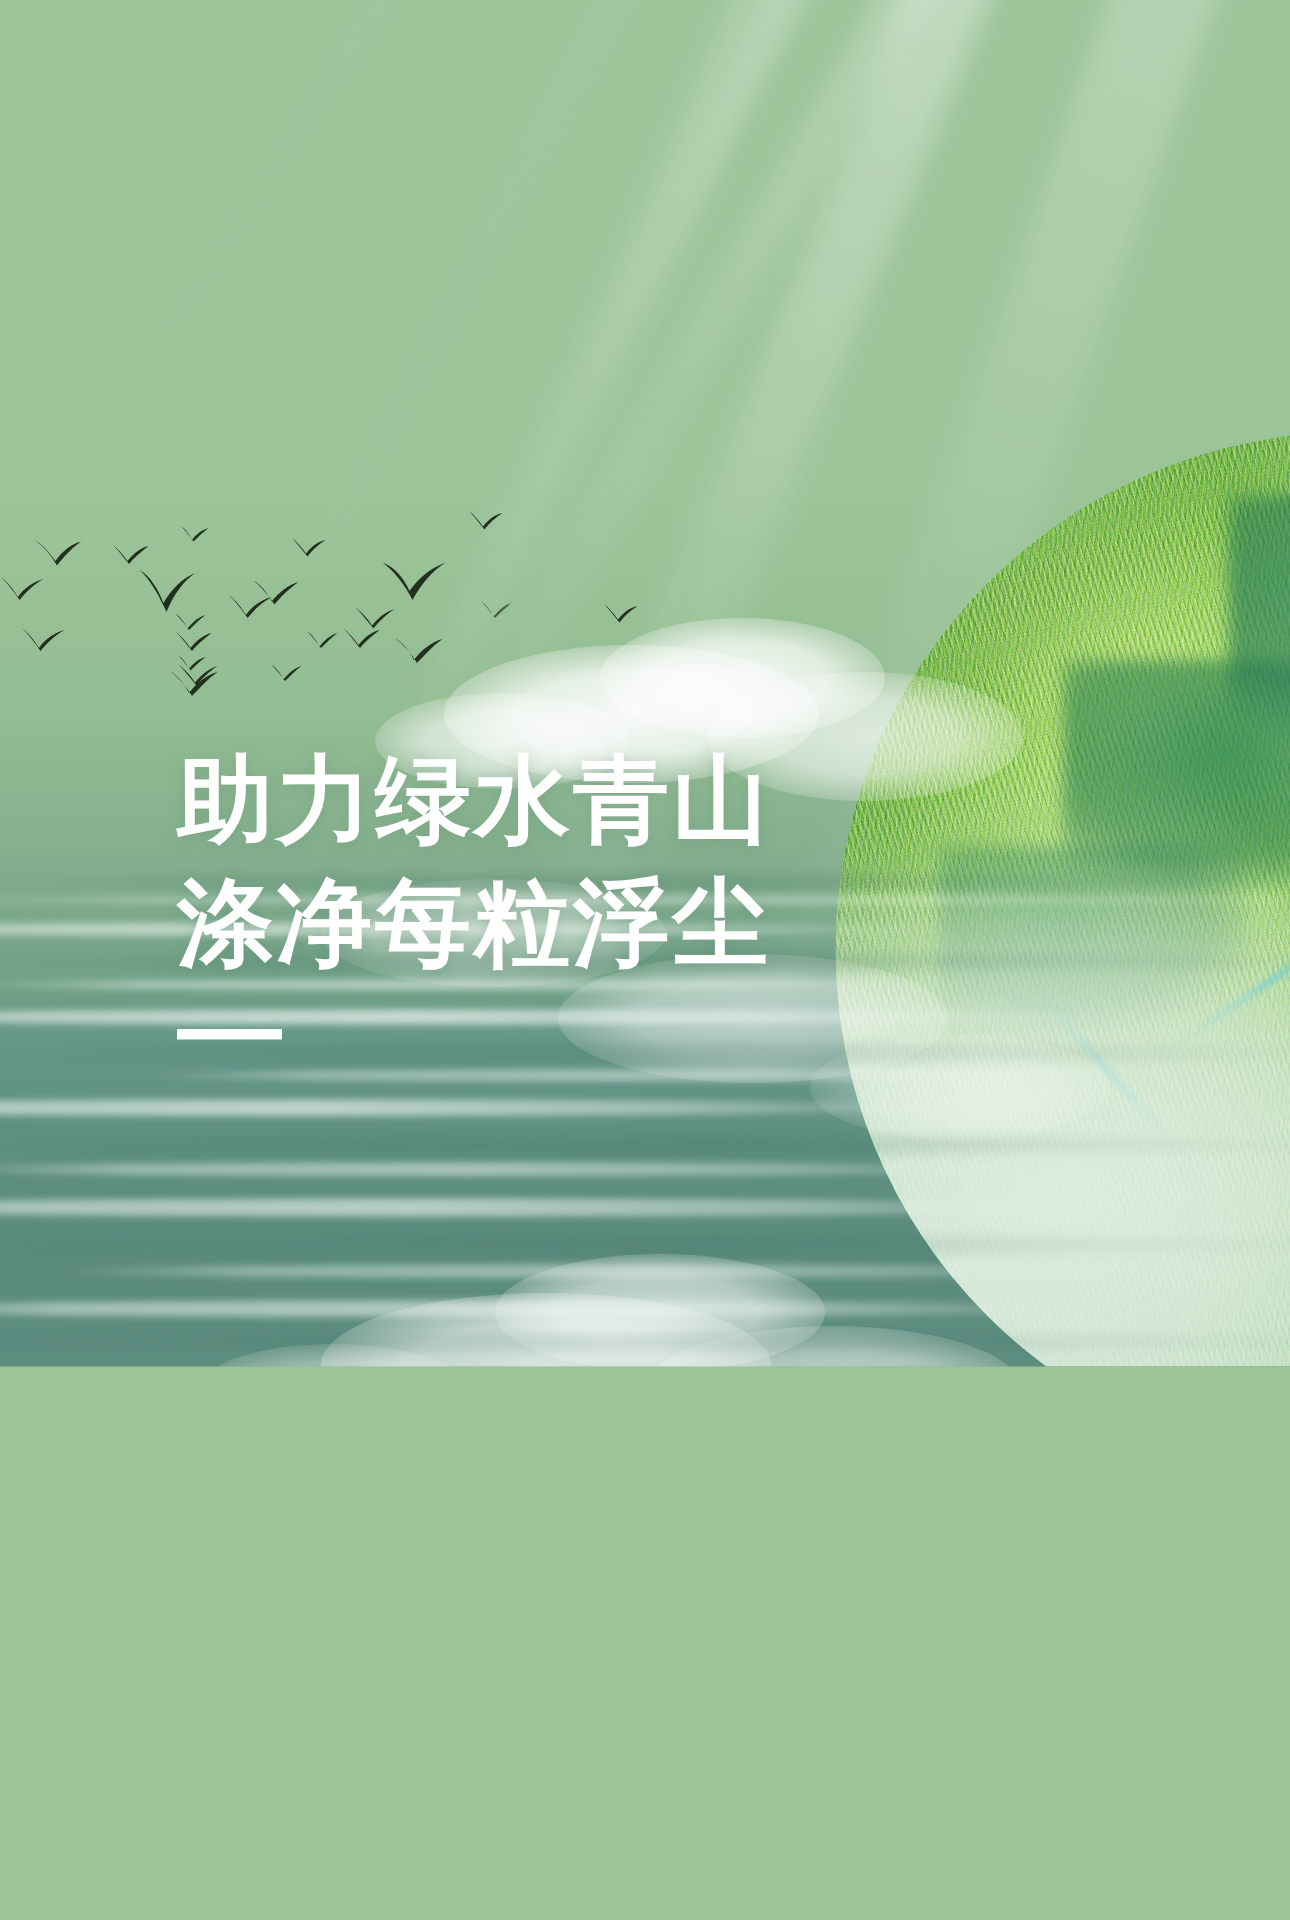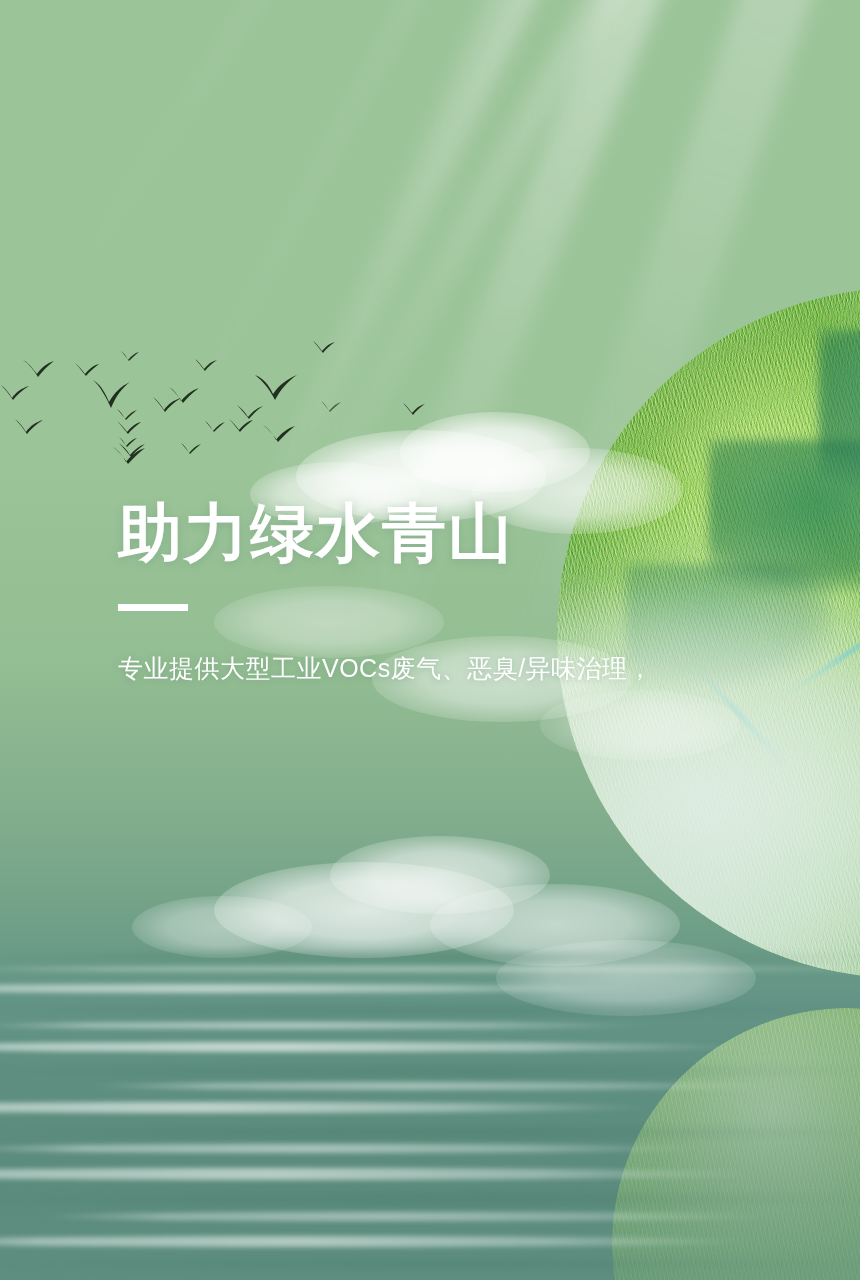--- a/index.html
+++ b/index.html
@@ -4,21 +4,21 @@
 <title>Eco Banner</title>
 <style>
   * { margin:0; padding:0; box-sizing:border-box; }
   html,body {
     width:860px; height:1280px;
     font-family:"Liberation Sans","DejaVu Sans",sans-serif;
     overflow:hidden; background:#9bc498;
   }
   #banner {
     position:relative;
-    width:860px; height:1280px;
+    width:860px; height:911px;
     overflow:hidden;
     background:linear-gradient(to bottom,
        #9cc499 0%,
        #9cc499 36%,
        #93bd92 52%,
        #82ad8d 64%,
        #70a087 72%,
        #639486 78%,
        #5e8f80 84%,
        #5b8b7d 92%,
@@ -357,17 +357,17 @@
     </div>
     <div class="bird" style="left:228px;top:418px;">
       <svg width="26" height="15" viewBox="0 0 26 15">
           <path d="M1 1 C5 4,8 8,11 12 C15 7,20 3,25 2 C20 6,15 10,12 14 C8 9,5 5,1 1 Z" fill="#22301f"></path>
         </svg>
     </div>
   </div>
 
   <div class="copy">
     <div class="headline">助力绿水青山</div>
+    <div class="headline">涤净每粒浮尘</div>
     <div class="rule"></div>
-    <div class="sub">专业提供大型工业VOCs废气、恶臭/异味治理，</div>
   </div>
 
 </div>
 
 </body></html>

